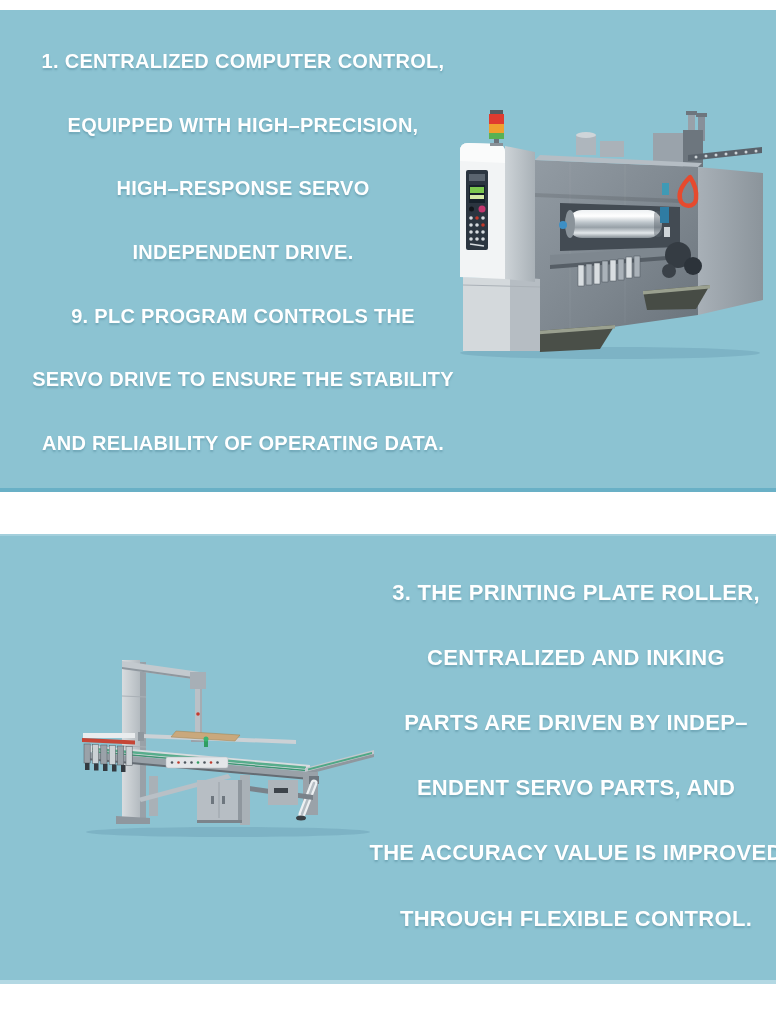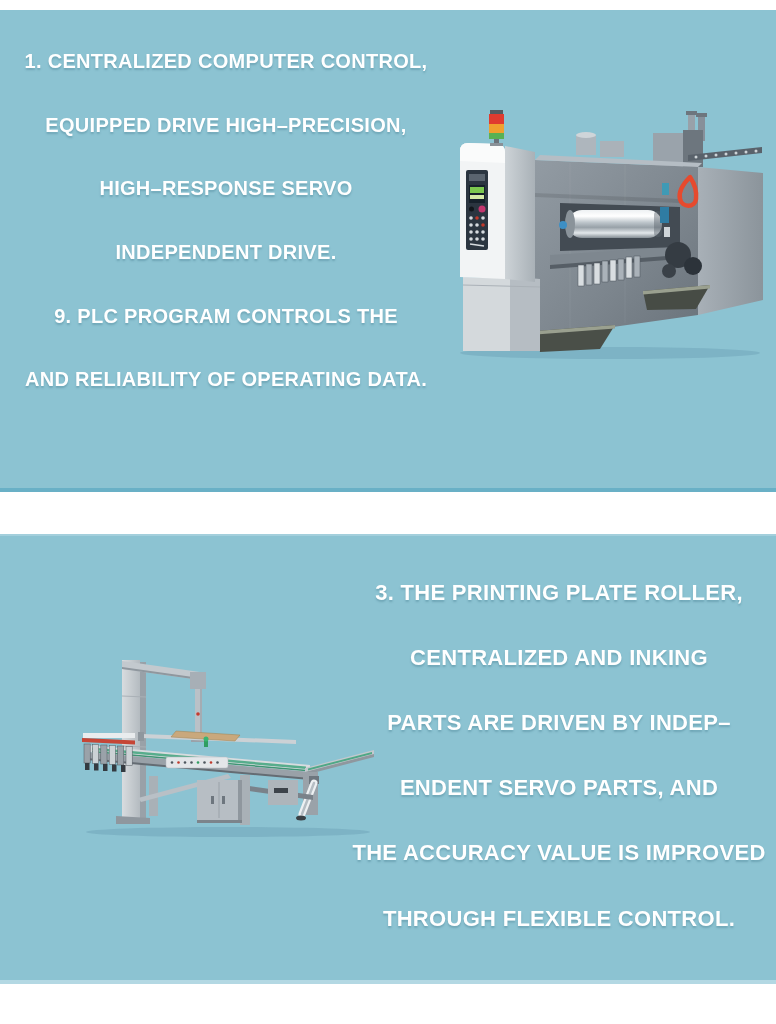--- a/index.html
+++ b/index.html
@@ -8,44 +8,46 @@
     background:#ffffff; overflow:hidden;
     font-family:"Liberation Sans", sans-serif;
   }
   .panel { position:absolute; left:0; width:776px; background:#8cc3d2; }
   .panel-top { top:10px; height:478px; border-bottom:4px solid #69b0c6; }
   .panel-bottom { top:534px; height:444px; border-top:2px solid #a3cfdc; border-bottom:4px solid #b3d8e3; }
   .feature-text {
     position:absolute; color:#ffffff; font-weight:bold; text-align:center;
     text-shadow:0 2px 2px rgba(64,118,138,0.38);
     letter-spacing:0.3px;
+    padding-left:17px;
   }
   .feature-text p { margin:0; display:flex; align-items:center; justify-content:center; white-space:nowrap; }
   .text-1 { left:0; top:20px; width:452px; font-size:20px; }
   .text-1 p { height:63.6px; }
   .text-2 { left:342px; top:24px; width:434px; font-size:22px; }
   .text-2 p { height:65.2px; }
   .machine { position:absolute; }
   .machine-1 { left:450px; top:103px; width:326px; height:257px; }
   .machine-2 { left:78px;  top:648px; width:298px; height:192px; }
   svg { display:block; }
 </style>
 </head>
 <body>
 
 <div class="page">
 
   <section class="panel panel-top">
 
     <div class="feature-text text-1">
       <p>1. CENTRALIZED COMPUTER CONTROL,</p>
-      <p>EQUIPPED DRIVE HIGH–PRECISION,</p>
+      <p>EQUIPPED WITH HIGH–PRECISION,</p>
       <p>HIGH–RESPONSE SERVO</p>
       <p>INDEPENDENT DRIVE.</p>
       <p>9. PLC PROGRAM CONTROLS THE</p>
+      <p>SERVO DRIVE TO ENSURE THE STABILITY</p>
       <p>AND RELIABILITY OF OPERATING DATA.</p>
     </div>
   </section>
 
   <div class="machine machine-1">
     <svg width="326" height="257" viewBox="0 0 326 257">
       <defs>
         <linearGradient id="m1cab" x1="0" y1="0" x2="1" y2="0">
           <stop offset="0" stop-color="#f5f6f7"></stop>
             <stop offset="0.7" stop-color="#eceeef"></stop>

